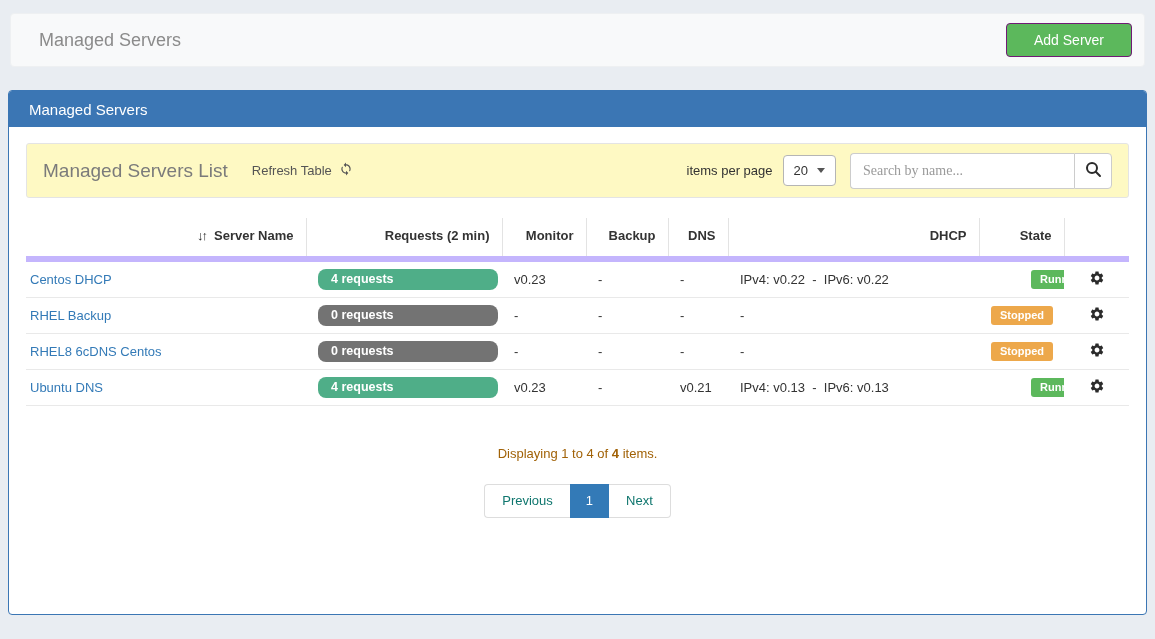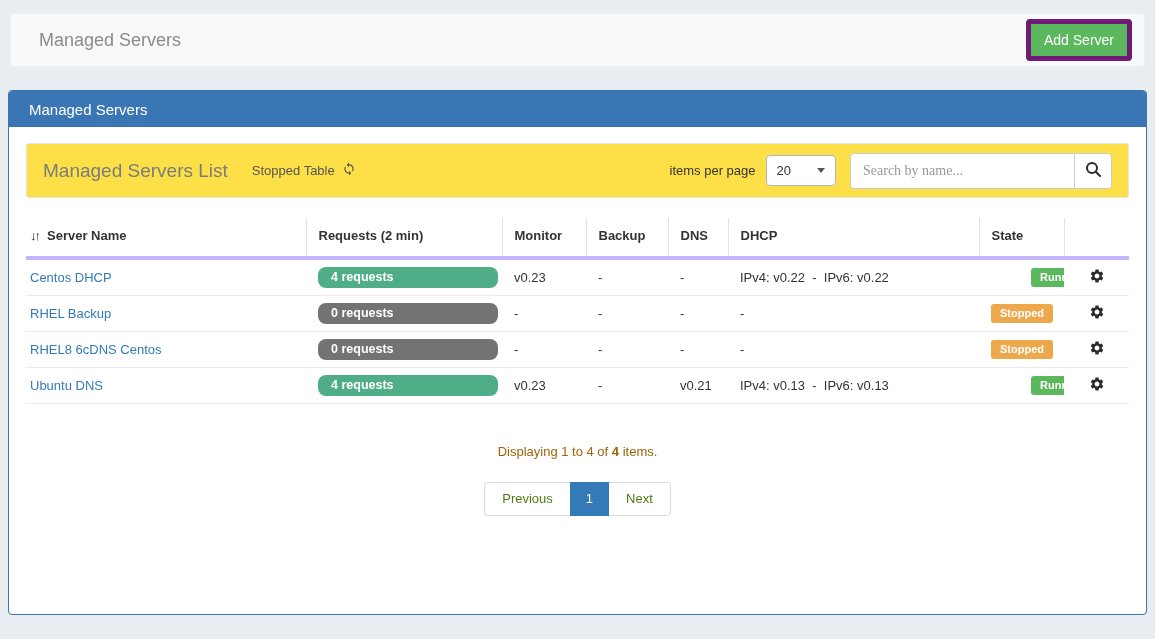--- a/index.html
+++ b/index.html
@@ -18,25 +18,25 @@
     border: 1px solid #eef0f2;
     border-radius: 4px;
     display: flex;
     align-items: center;
     justify-content: space-between;
     padding: 0 12px 0 28px;
   }
   .page-title { font-size: 18px; color: #8b8b8b; }
   .add-btn {
     background: #5cb85c;
-    border: 5px solid #701a75;
+    border: 1px solid #701a75;
     color: #fff;
     font-size: 14px;
     font-family: inherit;
-    padding: 8px 13px;
+    padding: 8px 27px;
     border-radius: 4px;
     cursor: pointer;
   }
   
   .panel {
     margin: 23px 8px 0;
     height: 525px;
     background: #fff;
     border: 1px solid #3b76b4;
     border-radius: 4px;
@@ -45,21 +45,21 @@
   .panel-header {
     background: #3b76b4;
     color: #fff;
     font-size: 15px;
     font-weight: 500;
     padding: 10px 20px 9px;
   }
   .panel-body { padding: 16px 17px; }
   
   .toolbar {
-    background: #fde047;
+    background: #fef9c3;
     border: 1px solid #e4e4e4;
     border-radius: 3px;
     height: 55px;
     display: flex;
     align-items: center;
     padding: 0 16px;
   }
   .list-title { font-size: 19px; color: #7b7b7b; }
   .refresh {
     margin-left: 24px;
@@ -74,21 +74,21 @@
   .spacer { flex: 1; }
   .ipp-label { font-size: 13px; color: #333; margin-right: 10px; }
   .ipp-select {
     background: #fff;
     border: 1px solid #b5b5b5;
     border-radius: 4px;
     height: 31px;
     padding: 0 10px;
     display: flex;
     align-items: center;
-    gap: 26px;
+    gap: 9px;
     font-size: 13px;
     color: #333;
     margin-right: 14px;
     cursor: pointer;
   }
   .caret {
     width: 0; height: 0;
     border-left: 4px solid transparent;
     border-right: 4px solid transparent;
     border-top: 5px solid #555;
@@ -110,27 +110,27 @@
     width: 38px; height: 36px;
     border: 1px solid #ccc;
     background: #fff;
     border-radius: 0 4px 4px 0;
     display: flex; align-items: center; justify-content: center;
     cursor: pointer;
   }
   
   table { width: 100%; border-collapse: collapse; margin-top: 20px; table-layout: fixed; }
   th {
-    text-align: left;
+    text-align: right;
     font-size: 13px;
     font-weight: bold;
     color: #333;
     padding: 10px 12px 13px;
     border-left: 1px solid #e3e3e3;
-    border-bottom: 4px solid #c4b5fd;
+    border-bottom: 6px solid #c4b5fd;
     white-space: nowrap;
     overflow: hidden;
   }
   th:first-child { border-left: none; padding-left: 4px; }
   td {
     font-size: 13px;
     color: #333;
     padding: 6px 12px;
     border-bottom: 1px solid #e9e9e9;
     white-space: nowrap;
@@ -163,21 +163,21 @@
   .state-badge.stopped { background: #eda84b; }
   .gear-cell { text-align: center; }
   .gear-btn { background: none; border: none; cursor: pointer; padding: 2px; }
   
   .summary { text-align: center; margin-top: 40px; font-size: 13px; color: #a16207; }
   .summary b { font-weight: bold; }
   .pagination { display: flex; justify-content: center; margin-top: 23px; }
   .page-btn {
     border: 1px solid #ddd;
     background: #fff;
-    color: #4d7c0f;
+    color: #0f766e;
     font-size: 13px;
     font-family: inherit;
     padding: 0 17px;
     height: 34px;
     line-height: 32px;
     cursor: pointer;
   }
   .page-btn.prev { border-radius: 4px 0 0 4px; border-right: none; }
   .page-btn.active { background: #337ab7; border-color: #337ab7; color: #fff; padding: 0 15px; }
   .page-btn.next { border-radius: 0 4px 4px 0; border-left: none; }
@@ -190,21 +190,21 @@
   <button class="add-btn">Add Server</button>
 </div>
 
 <div class="panel">
   <div class="panel-header">Managed Servers</div>
   <div class="panel-body">
 
     <div class="toolbar">
       <div class="list-title">Managed Servers List</div>
       <button class="refresh">
-        <span>Stopped Table</span>
+        <span>Refresh Table</span>
         <span>
           <svg width="14" height="14" viewBox="0 0 24 24" fill="#555">
               <path d="M12 4V1L8 5l4 4V6c3.31 0 6 2.69 6 6 0 1.01-.25 1.97-.7 2.8l1.46 1.46C19.54 15.03 20 13.57 20 12c0-4.42-3.58-8-8-8zm0 14c-3.31 0-6-2.69-6-6 0-1.01.25-1.97.7-2.8L5.24 7.74C4.46 8.97 4 10.43 4 12c0 4.42 3.58 8 8 8v3l4-4-4-4v3z"></path>
             </svg>
         </span>
       </button>
       <div class="spacer"></div>
       <div class="ipp-label">items per page</div>
       <div class="ipp-select">
         <span>20</span>

